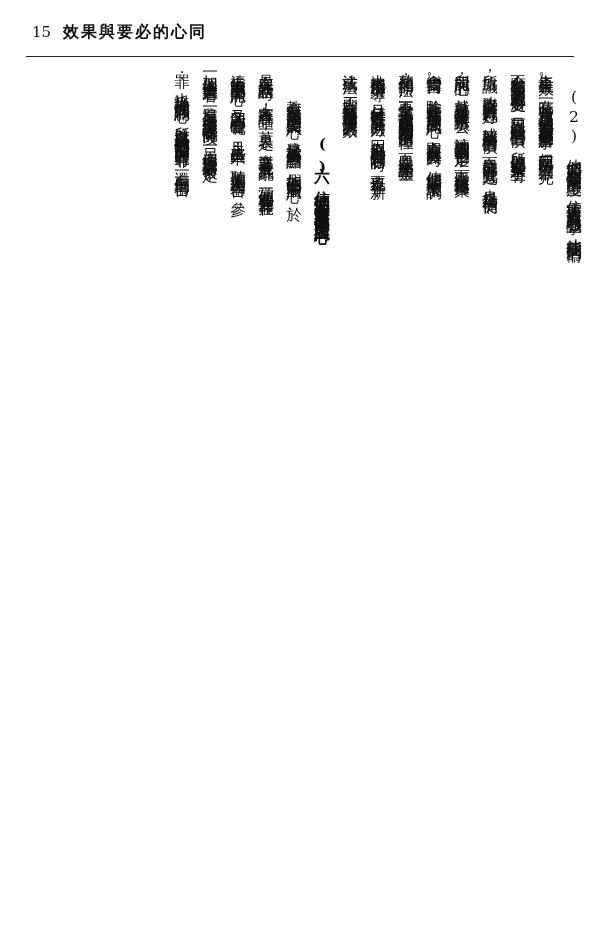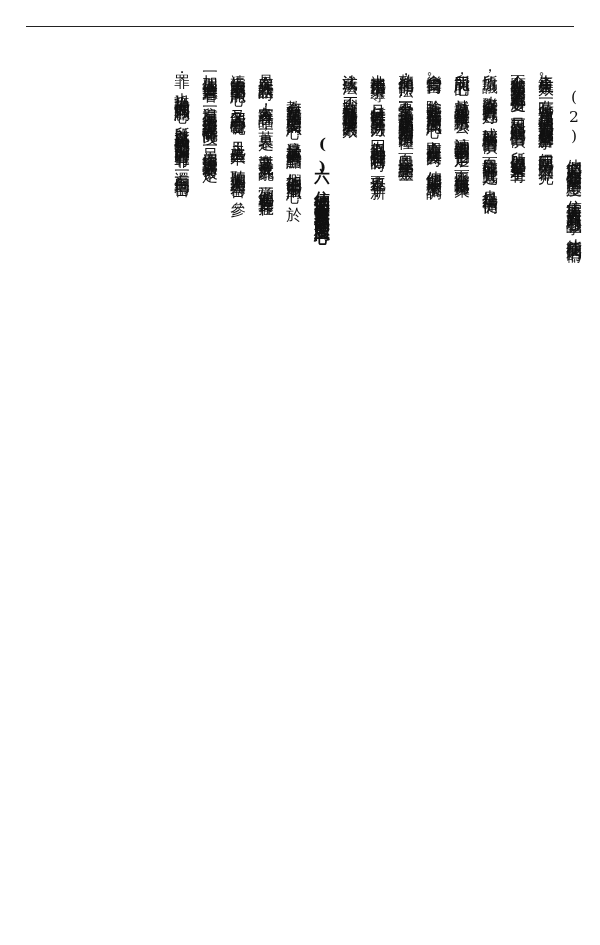--- a/index.html
+++ b/index.html
@@ -82,20 +82,24 @@
   .col.heading {
     font-weight: bold;
     letter-spacing: 2.2px;
   }
 </style>
 </head>
 <body>
 
 <div class="page">
 
+  <div class="header">
+    <span class="page-number">15</span>
+    <span class="header-title">效果與要必的心同</span>
+  </div>
   <hr class="rule">
 
   <div class="body-area">
     <div class="col indent-1">(2)他們必須同心在帶領聚會的態度上。信徒需要在這方面同心和誠摯，才能使我們的禱</div>
     <div class="col">告產生果效。有時一些人會想採用一切他們曾聽過或想像到新鮮事；但此同時另一班人卻完</div>
     <div class="col">全不願在帶領聚會的方式上有所變更，只想因循一些既有的習慣。所以他們得在某些事上有</div>
     <div class="col">所協議，改變聚會的方式也好，或按照舊有的習慣。而最佳的可能方式是，也是全體信徒們</div>
     <div class="col">所能同心的，就是讓聚會沿著常軌持續下去，讓神的聖靈為它們定形，而不嘗試去使兩種聚</div>
     <div class="col">會變得雷同。除非教會能在這個原則上彼此同心：亦即在推展復興時，他們能順應環境來調</div>
     <div class="col">整他們的作法，不要嘗試去干擾虔敬感受和明智判斷所指示的途徑，而是完全交託給聖靈，</div>

